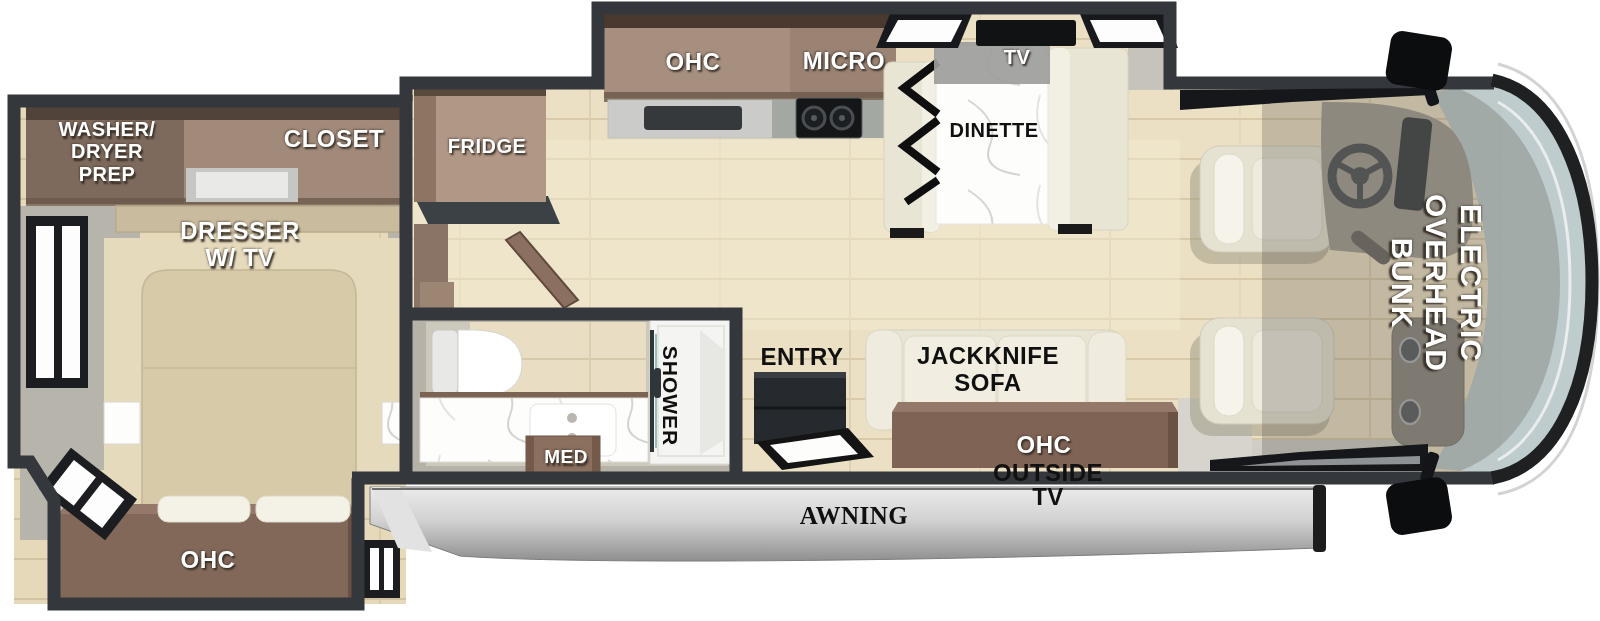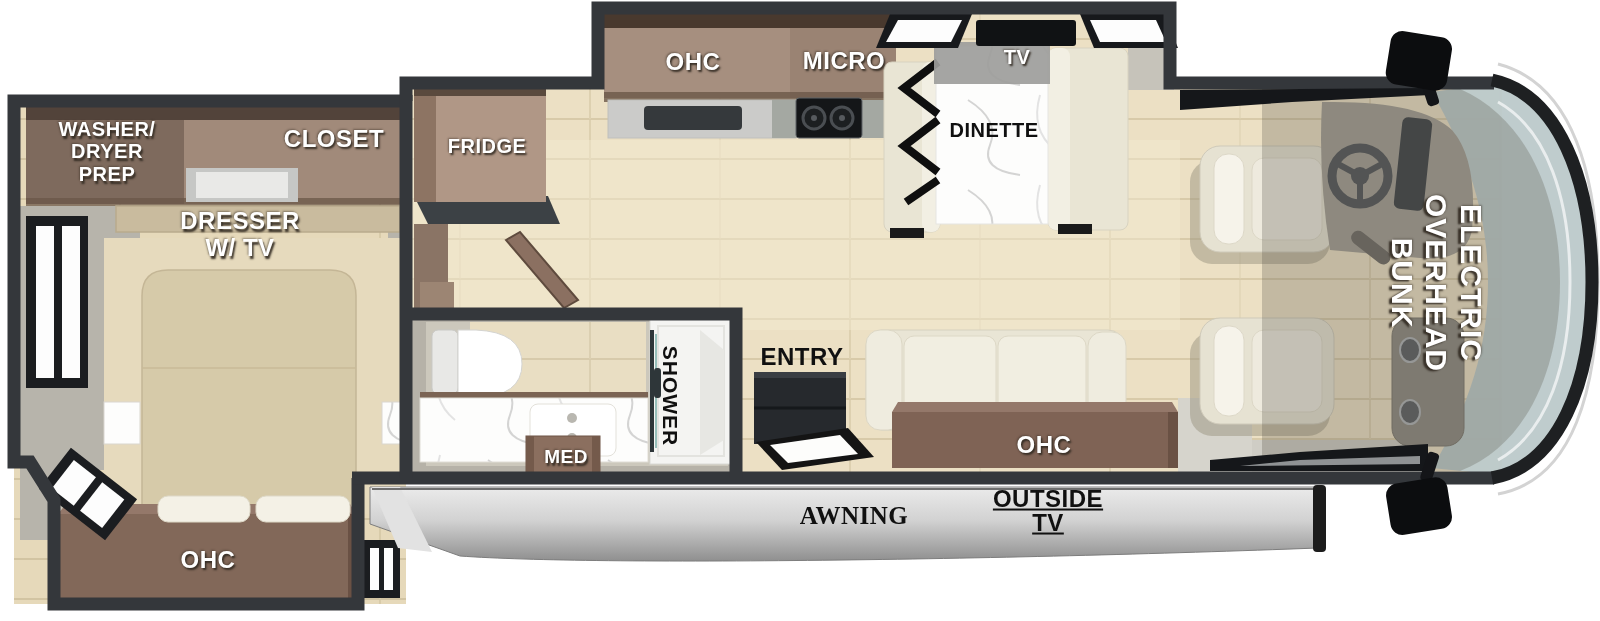--- a/index.html
+++ b/index.html
@@ -274,47 +274,49 @@
     <rect x="1313" y="485" width="13" height="67" rx="4" fill="#1c1c1c"></rect>
   </g>
 </svg>
 
   <div class="lbl lbl-w" style="left:107px; top:152px; font-size:20px;">WASHER/
 DRYER
 PREP</div>
 
   <div class="lbl lbl-w" style="left:334px; top:139px; font-size:24px;text-align:right;">CLOSET</div>
 
-  <div class="lbl lbl-w" style="left:240px; top:235px; font-size:24px;text-align:center;">DRESSER
+  <div class="lbl lbl-w" style="left:240px; top:245px; font-size:24px;text-align:center;">DRESSER
 W/ TV</div>
 
 
   <div class="lbl lbl-w" style="left:208px; top:560px; font-size:24px;">OHC</div>
 
   <div class="lbl lbl-w" style="left:487px; top:146px; font-size:20px;">FRIDGE</div>
 
   <div class="lbl lbl-w" style="left:693px; top:62px; font-size:24px;">OHC</div>
 
   <div class="lbl lbl-w" style="left:844px; top:61px; font-size:24px;">MICRO</div>
 
   <div class="lbl lbl-w" style="left:1017px; top:57px; font-size:20px;">TV</div>
 
   <div class="lbl lbl-b" style="left:994px; top:130px; font-size:20px;">DINETTE</div>
 
   <div class="lbl lbl-b" style="left:802px; top:357px; font-size:24px;">ENTRY</div>
 
+  <div class="lbl lbl-b" style="left:988px; top:370px; font-size:24px;">JACKKNIFE
+SOFA</div>
 
   <div class="lbl lbl-w" style="left:1044px; top:445px; font-size:24px;">OHC</div>
 
   <div class="lbl lbl-b rot90" style="left:670px; top:396px; font-size:21px; letter-spacing:1px;">SHOWER</div>
 
   <div class="lbl lbl-w" style="left:566px; top:457px; font-size:19px;">MED</div>
 
   <div class="lbl lbl-b" style="left:854px; top:516px; font-size:25px;font-family:Liberation Serif, serif;">AWNING</div>
 
-  <div class="lbl lbl-b" style="left:1048px; top:511px; font-size:24px; line-height:1.02;text-decoration:underline;">OUTSIDE
+  <div class="lbl lbl-b" style="left:1048px; top:485px; font-size:24px; line-height:1.02;">OUTSIDE
 TV</div>
 
   <div class="lbl lbl-w rot90" style="left:1436px; top:283px; font-size:30px; line-height:1.15; letter-spacing:1px;">ELECTRIC
 OVERHEAD
 BUNK</div>
 
 </div>
 
 </body></html>

